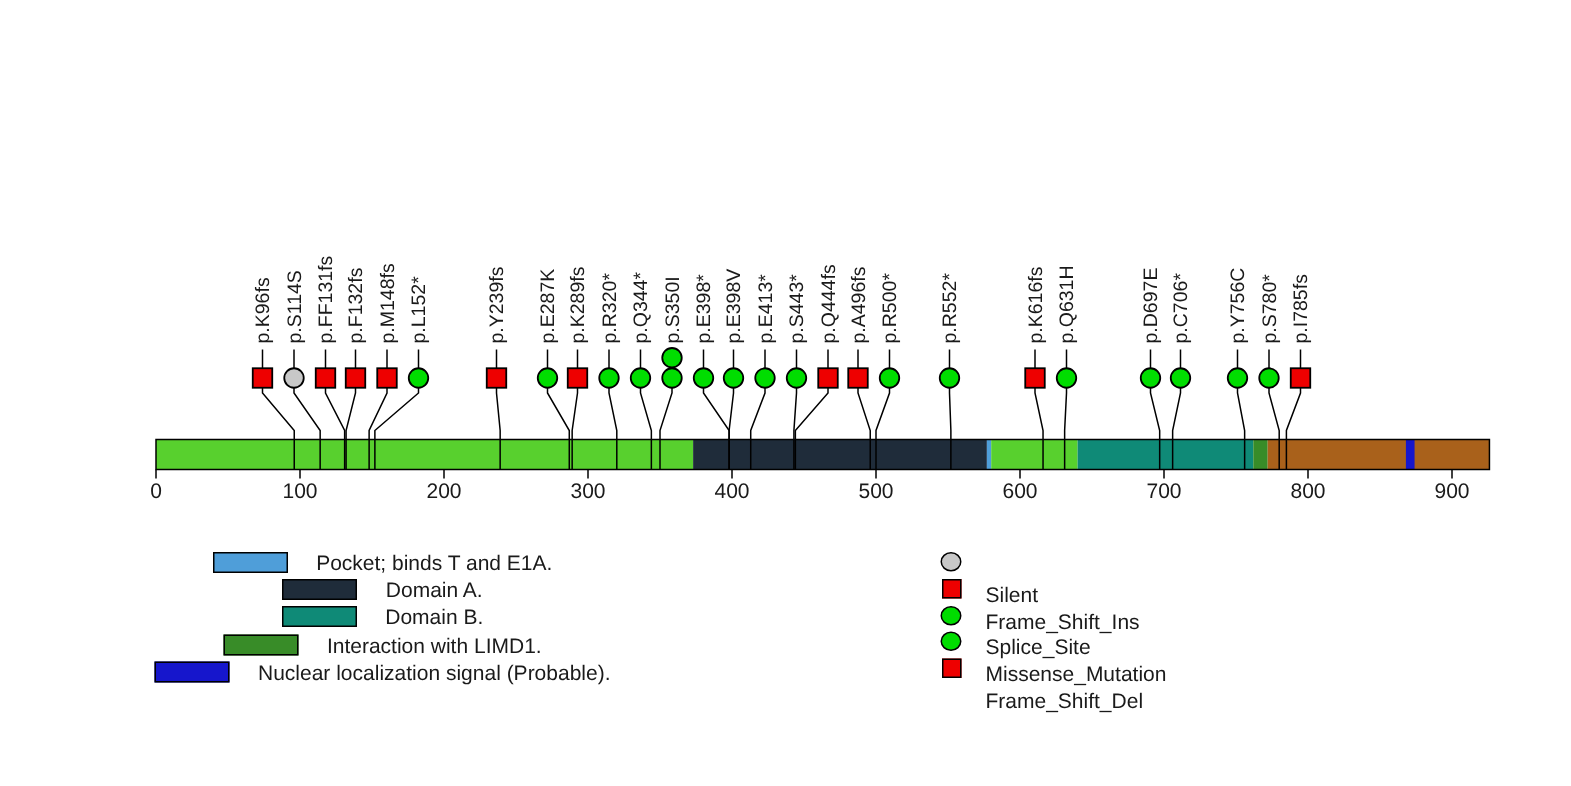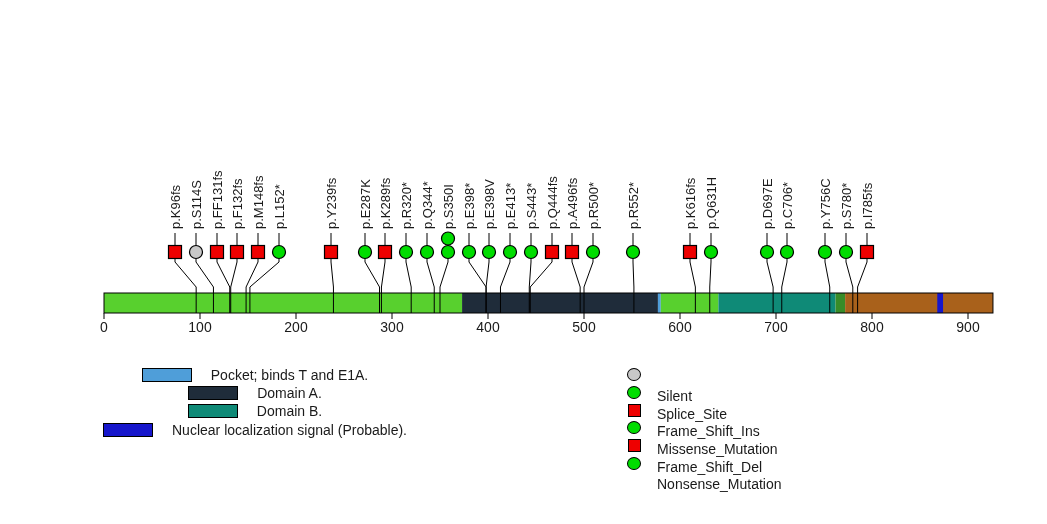--- a/index.html
+++ b/index.html
@@ -171,43 +171,43 @@
       </div>
       <div class="legend-row">
         <div class="swatch" style="background: rgb(31, 44, 58);"></div>
         <span class="legend-label">Domain A.</span>
       </div>
       <div class="legend-row">
         <div class="swatch" style="background: rgb(15, 138, 119);"></div>
         <span class="legend-label">Domain B.</span>
       </div>
       <div class="legend-row">
+        <div class="swatch" style="background: rgb(56, 140, 40);"></div>
+        <span class="legend-label">Interaction with LIMD1.</span>
+      </div>
+      <div class="legend-row">
         <div class="swatch" style="background: rgb(22, 22, 204);"></div>
         <span class="legend-label">Nuclear localization signal (Probable).</span>
       </div>
     </div>
   <div id="legend-mutations" class="legend">
       <div class="legend-row">
         <div class="mk mk-circle" style="background: rgb(200, 200, 200);"></div>
         <span class="legend-label">Silent</span>
       </div>
       <div class="legend-row">
+        <div class="mk mk-square" style="background: rgb(238, 0, 0);"></div>
+        <span class="legend-label">Frame_Shift_Ins</span>
+      </div>
+      <div class="legend-row">
         <div class="mk mk-circle" style="background: rgb(0, 221, 0);"></div>
         <span class="legend-label">Splice_Site</span>
       </div>
       <div class="legend-row">
-        <div class="mk mk-square" style="background: rgb(238, 0, 0);"></div>
-        <span class="legend-label">Frame_Shift_Ins</span>
-      </div>
-      <div class="legend-row">
         <div class="mk mk-circle" style="background: rgb(0, 221, 0);"></div>
         <span class="legend-label">Missense_Mutation</span>
       </div>
       <div class="legend-row">
         <div class="mk mk-square" style="background: rgb(238, 0, 0);"></div>
         <span class="legend-label">Frame_Shift_Del</span>
-      </div>
-      <div class="legend-row">
-        <div class="mk mk-circle" style="background: rgb(0, 221, 0);"></div>
-        <span class="legend-label">Nonsense_Mutation</span>
       </div>
     </div>
 </div>
 
 </body></html>

